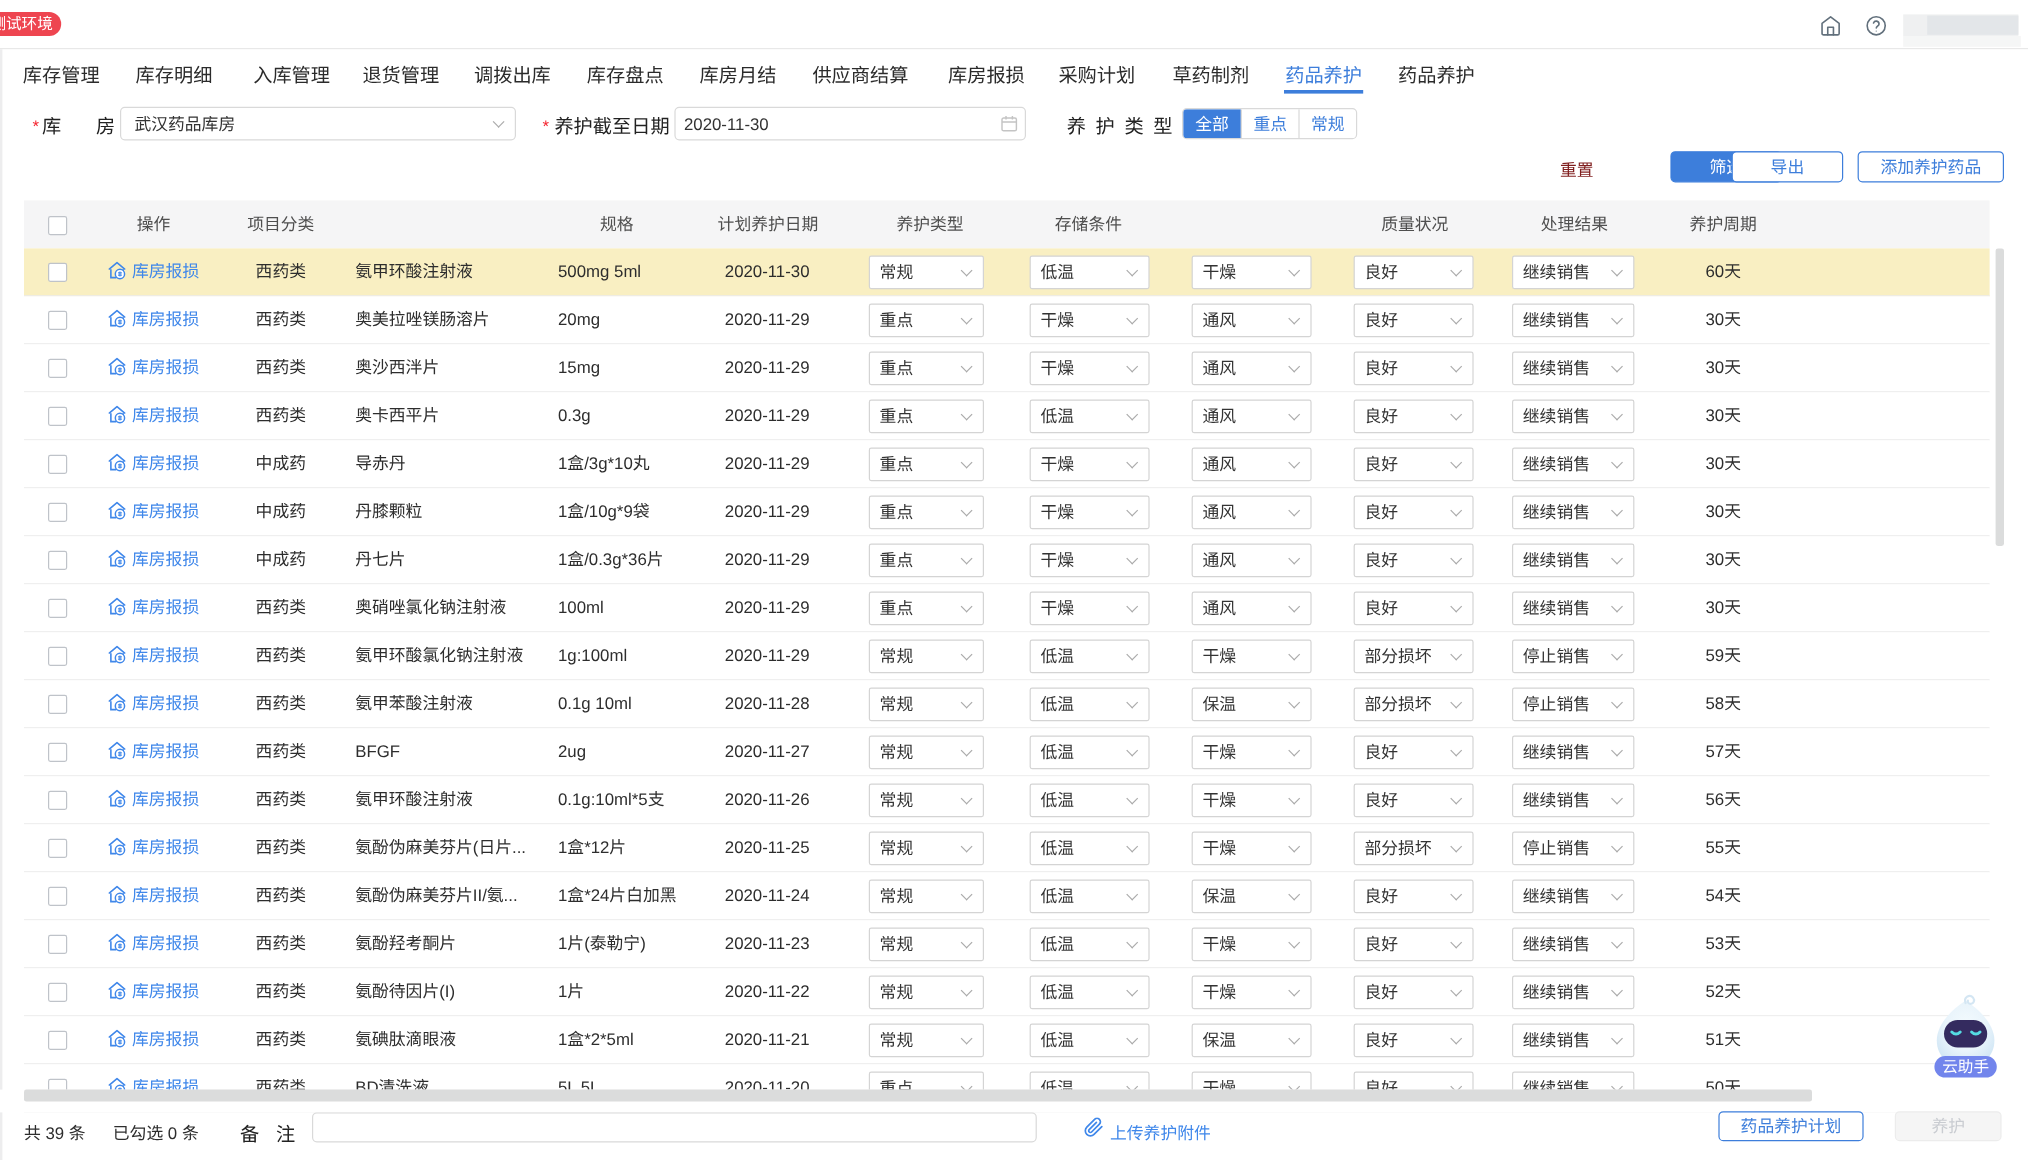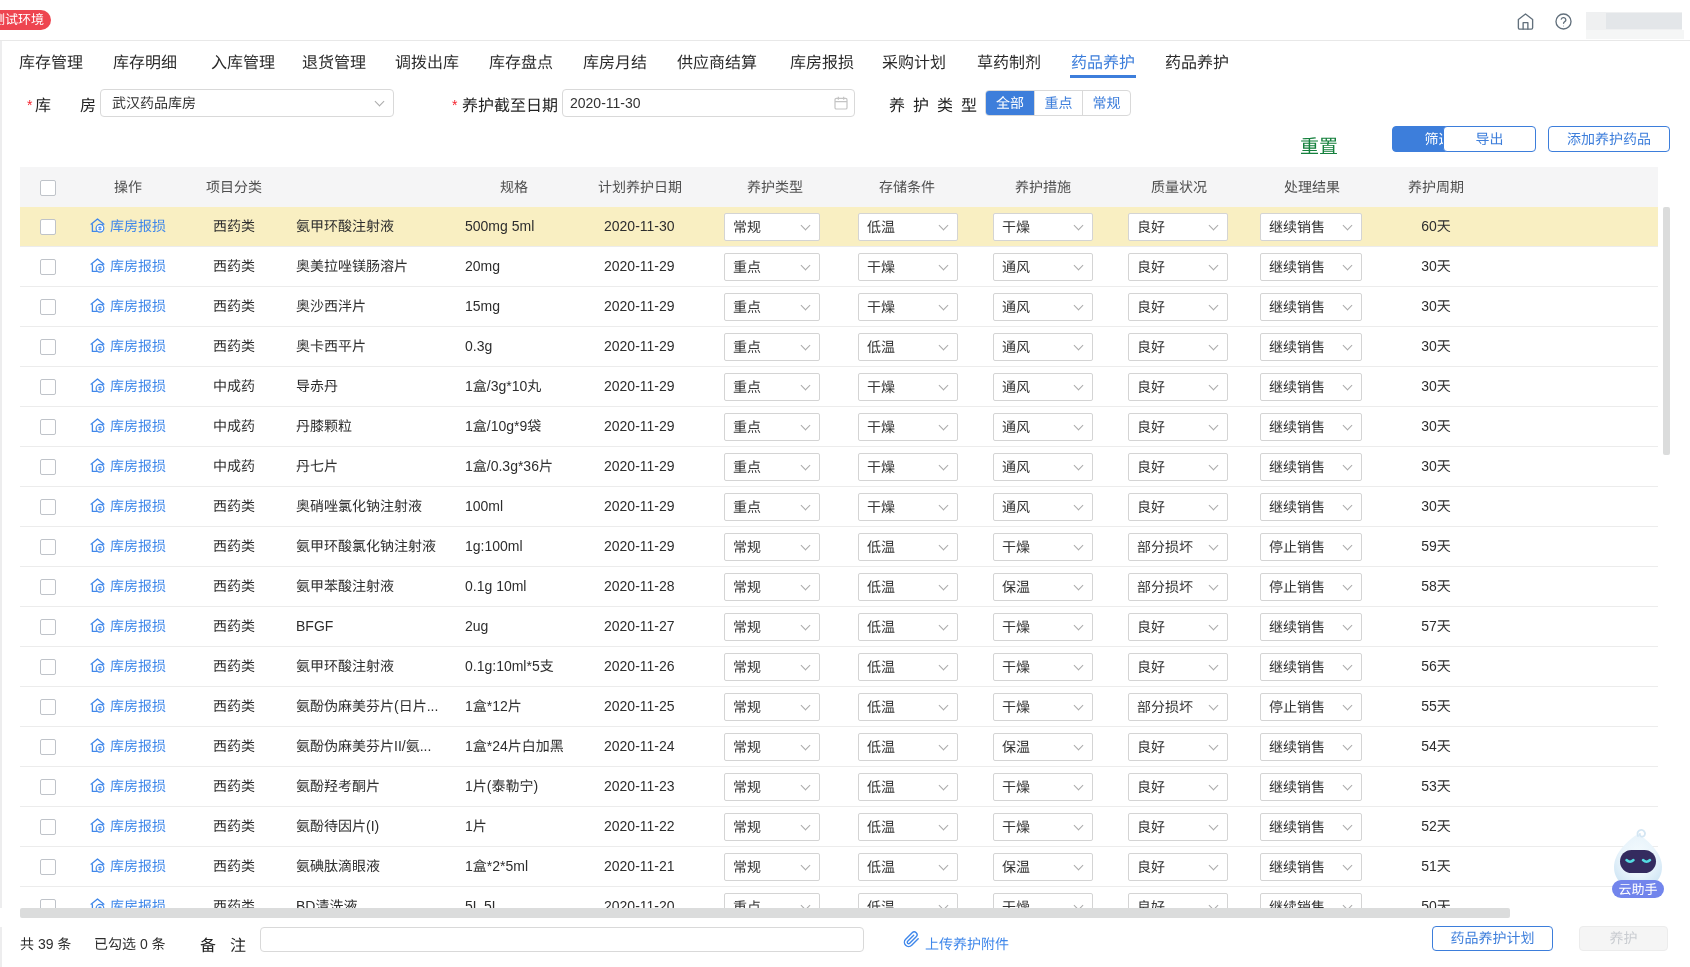--- a/index.html
+++ b/index.html
@@ -79,51 +79,50 @@
     <span class="tab" style="left:677px">供应商结算</span>
     <span class="tab" style="left:790px">库房报损</span>
     <span class="tab" style="left:882px">采购计划</span>
     <span class="tab" style="left:977px">草药制剂</span>
     <span class="tab act" style="left:1071px">药品养护</span>
     <span class="tab" style="left:1165px">药品养护</span>
  <div id="under"></div>
  <span class="star" style="left:27px;top:97px">*</span>
  <span class="lbl" style="left:35px;top:92px">库</span>
  <span class="lbl" style="left:80px;top:92px">房</span>
- <div class="inp" style="left:100px;top:89px;width:294px">武汉药品库房<i class="cv"></i></div>
+ <div class="inp" style="left:100px;top:89px;width:330px">武汉药品库房<i class="cv"></i></div>
  <span class="star" style="left:452px;top:97px">*</span>
  <span class="lbl" style="left:462px;top:92px">养护截至日期</span>
  <div class="inp" style="left:562px;top:89px;width:293px;padding-left:7px">2020-11-30
    <svg style="position:absolute;right:5px;top:5px" width="16" height="16" viewBox="0 0 24 24" fill="none" stroke="#c4c4c4" stroke-width="1.8">
         <rect x="3" y="5" width="18" height="16" rx="2"></rect>
         <path d="M3 10h18M8 2.5V7M16 2.5V7"></path>
       </svg>
  </div>
  <span class="lbl" style="left:889px;top:92px">养</span>
  <span class="lbl" style="left:913px;top:92px">护</span>
  <span class="lbl" style="left:937px;top:92px">类</span>
  <span class="lbl" style="left:961px;top:92px">型</span>
  <div id="seg">
       <span class="on">全部</span>
       <span>重点</span>
       <span>常规</span>
     </div>
- <span class="abs" style="left:1300px;top:131px;font-size:19px;color:#15803d">重置</span>
+ <span class="abs" style="left:1300px;top:131px;font-size:14px;color:#7f1d1d">重置</span>
  <div class="btn fill" style="left:1392px;width:93px">筛选</div>
  <div class="btn line" style="left:1443px;width:93px">导出</div>
  <div class="btn line" style="left:1548px;width:122px">添加养护药品</div>
  <div id="thead">
       <span class="cb" style="left:20px;top:13px"></span>
       <span class="hc" style="left:8px">操作</span>
       <span class="hc" style="left:114px">项目分类</span>
       <span class="hc" style="left:394px">规格</span>
       <span class="hc" style="left:520px">计划养护日期</span>
       <span class="hc" style="left:787px">存储条件</span>
       <span class="hc" style="left:655px">养护类型</span>
-      <span class="hc" style="left:923px">养护措施</span>
       <span class="hc" style="left:1059px">质量状况</span>
       <span class="hc" style="left:1192px">处理结果</span>
       <span class="hc" style="left:1316px">养护周期</span>
     </div>
 <div class="row" style="top:207px;background:#f9efc2;">
       <span class="cb" style="left:20px;top:12px"></span>
       <span class="cell" style="left:69px;top:0"><svg class="hico" viewBox="0 0 18 18" fill="none">
           <path d="M2.2 7.6 9 2l6.8 5.6" stroke="#3f87ea" stroke-width="1.4" stroke-linecap="round" stroke-linejoin="round"></path>
           <path d="M3.6 8.2 V15.2 H8" stroke="#3f87ea" stroke-width="1.4" stroke-linecap="round"></path>
           <path d="M14.4 8.2 V10" stroke="#3f87ea" stroke-width="1.4" stroke-linecap="round"></path>

